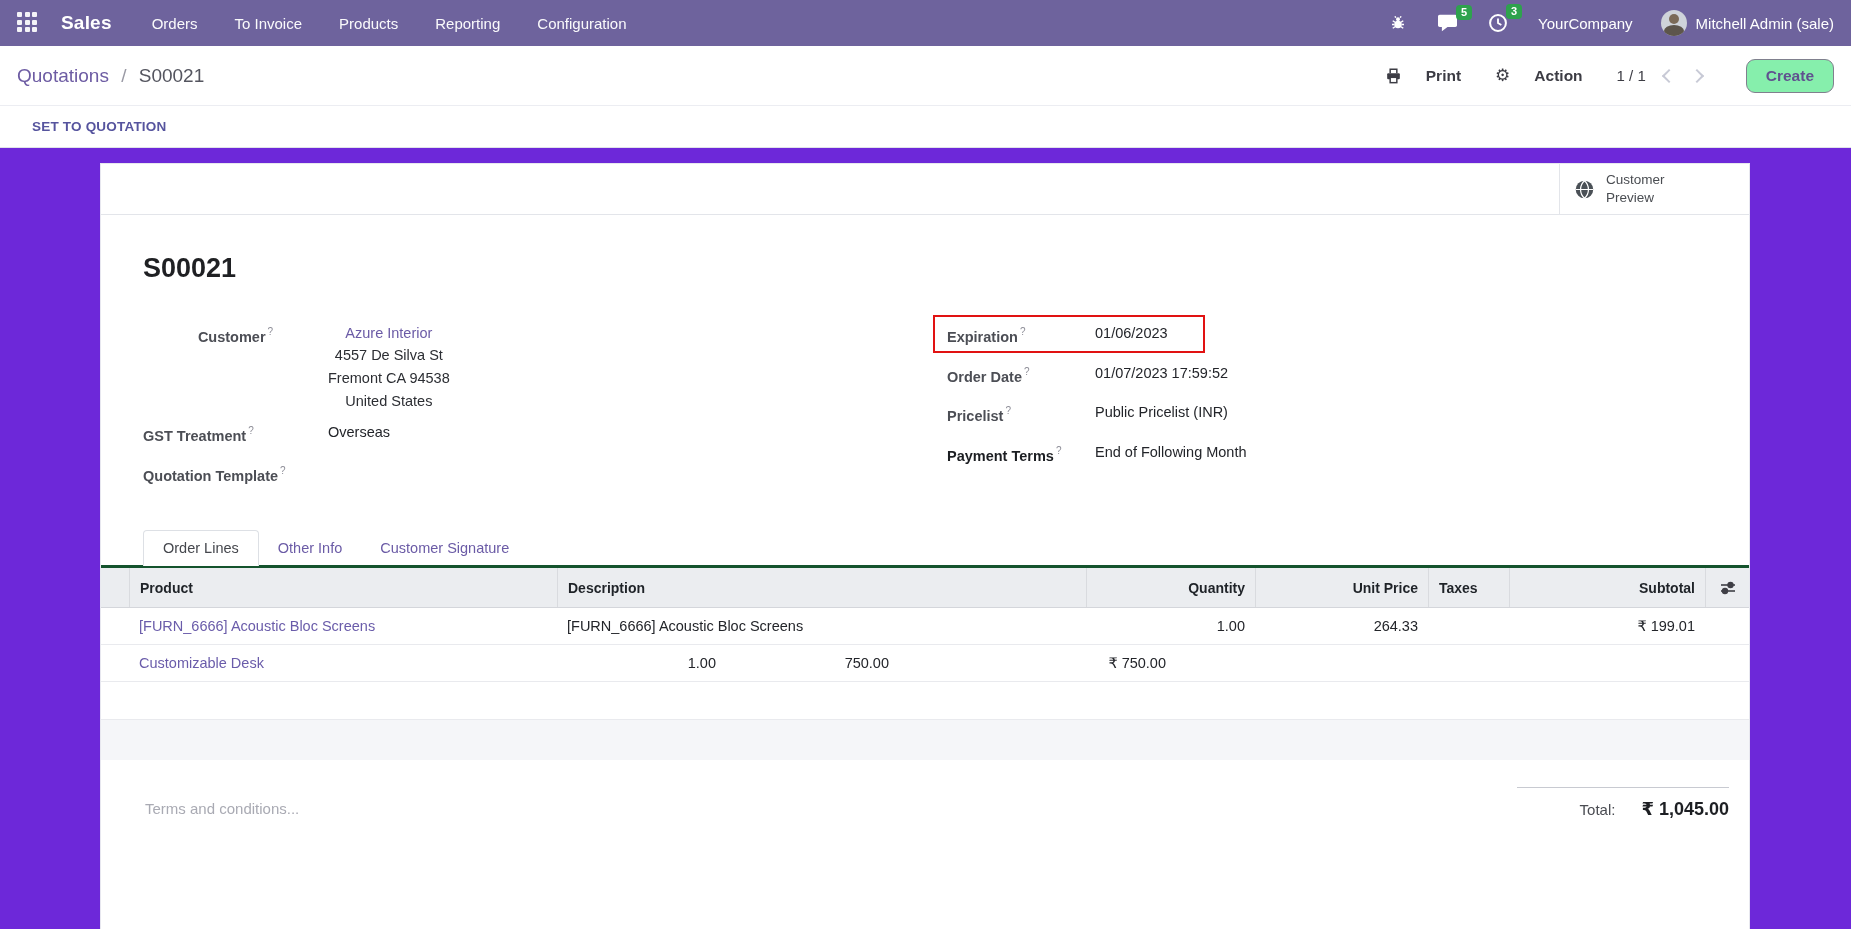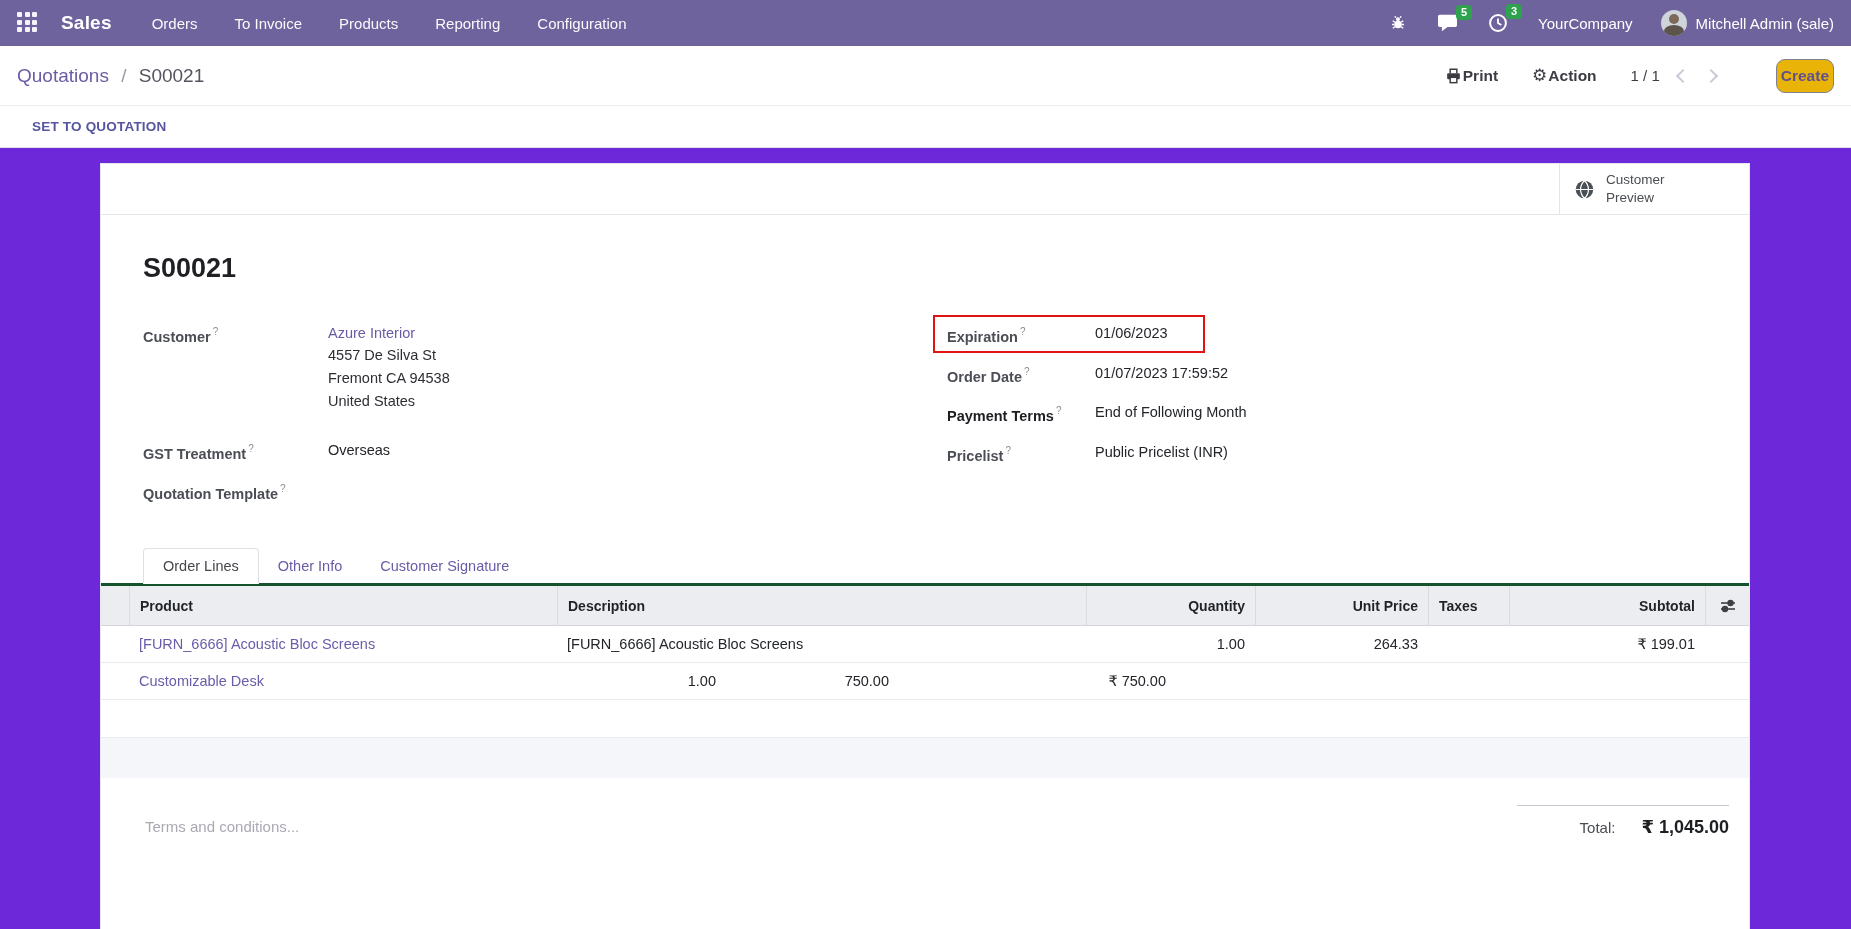--- a/index.html
+++ b/index.html
@@ -25,27 +25,27 @@
   .username { font-size:15px; }
 
   
   .controlbar { position:absolute; left:0; top:46px; width:1851px; height:60px; background:#fff; display:flex; align-items:center; padding:0 17px; border-bottom:1px solid #ecedf2; }
   .breadcrumb { font-size:19px; }
   .bc-parent { color:#6d5ca3; cursor:pointer; }
   .bc-sep { color:#9a9aa5; margin:0 7px; }
   .bc-current { color:#54555f; }
   .controlbar .spacer { flex:1; }
   .cp-actions { display:flex; align-items:center; gap:34px; }
-  .cp-btn { display:flex; align-items:center; gap:1px; font-size:15.5px; font-weight:600; color:#3c3c44; cursor:pointer; }
+  .cp-btn { display:flex; align-items:center; gap:24px; font-size:15.5px; font-weight:600; color:#3c3c44; cursor:pointer; }
   .gear-glyph { font-family:"DejaVu Sans",sans-serif; font-size:17px; line-height:1; color:#3c3c44; }
   .pager { display:flex; align-items:center; gap:18px; font-size:15px; color:#3c3c44; }
   .chev { width:10px; height:10px; border-top:2px solid #c8cad6; border-right:2px solid #c8cad6; cursor:pointer; }
   .chev.left  { transform:rotate(-135deg); }
   .chev.right { transform:rotate(45deg); }
-  .create-btn { margin-left:26px; background:#eab308; border:1px solid #80808e; color:#60518f; font-size:15.5px; font-weight:600; padding:7px 4px; border-radius:9px; cursor:pointer; font-family:inherit; }
+  .create-btn { margin-left:10px; background:#86efac; border:1px solid #80808e; color:#60518f; font-size:15.5px; font-weight:600; padding:7px 19px; border-radius:9px; cursor:pointer; font-family:inherit; }
 
   
   .statusbar { position:absolute; left:0; top:106px; width:1851px; height:42px; background:#fff; border-bottom:1px solid #e0e2e9; display:flex; align-items:center; }
   .set-quotation { margin-left:32px; font-size:13.5px; font-weight:700; color:#56549e; letter-spacing:.2px; cursor:pointer; }
   .statusbar .spacer { flex:1; }
   .stages { display:flex; align-items:center; height:100%; }
   .stage { font-size:13px; font-weight:700; color:#75767d; letter-spacing:.3px; padding:0 27px; cursor:pointer; }
   .stage-sep { width:13px; height:13px; border-top:1px solid #d7d8e1; border-right:1px solid #d7d8e1; transform:rotate(45deg); margin:0 -4px; }
   .stage-cancelled { position:relative; height:42px; background:#6a5e9b; color:#fff; display:flex; align-items:center; padding:0 26px 0 34px; margin-left:14px; font-size:13px; font-weight:700; letter-spacing:.3px; cursor:pointer; }
   .stage-cancelled .notch { position:absolute; left:0; top:0; width:0; height:0; border-top:21px solid transparent; border-bottom:21px solid transparent; border-left:13px solid #fff; }
@@ -210,21 +210,21 @@
         <span class="preview-label">Customer Preview</span>
       </div>
     </div>
 
     <div class="sheet-pad">
       <div class="doc-title">S00021</div>
 
       <div class="fields">
 
         <div class="group-left">
-          <div class="frow" style="margin-bottom:26px;">
+          <div class="frow" style="margin-bottom:8px;text-align:center;">
             <div class="flabel"><span>Customer</span><sup>?</sup></div>
             <div>
               <div class="fvalue link">Azure Interior</div>
               <div class="addr">4557 De Silva St</div>
               <div class="addr">Fremont CA 94538</div>
               <div class="addr">United States</div>
             </div>
           </div>
           <div class="frow">
             <div class="flabel"><span>GST Treatment</span><sup>?</sup></div>
@@ -239,26 +239,26 @@
         <div class="group-right">
           <div class="frow highlight">
             <div class="flabel"><span>Expiration</span><sup>?</sup></div>
             <div class="fvalue">01/06/2023</div>
           </div>
           <div class="frow">
             <div class="flabel"><span>Order Date</span><sup>?</sup></div>
             <div class="fvalue">01/07/2023 17:59:52</div>
           </div>
           <div class="frow">
+            <div class="flabel"><span>Pricelist</span><sup>?</sup></div>
+            <div class="fvalue">Public Pricelist (INR)</div>
+          </div>
+          <div class="frow">
             <div class="flabel boldlabel"><span>Payment Terms</span><sup>?</sup></div>
             <div class="fvalue">End of Following Month</div>
-          </div>
-          <div class="frow">
-            <div class="flabel"><span>Pricelist</span><sup>?</sup></div>
-            <div class="fvalue">Public Pricelist (INR)</div>
           </div>
         </div>
       </div>
     </div>
 
     <div class="tabsbar">
       <div class="tab active">Order Lines</div>
       <div class="tab inactive">Other Info</div>
       <div class="tab inactive">Customer Signature</div>
     </div>

